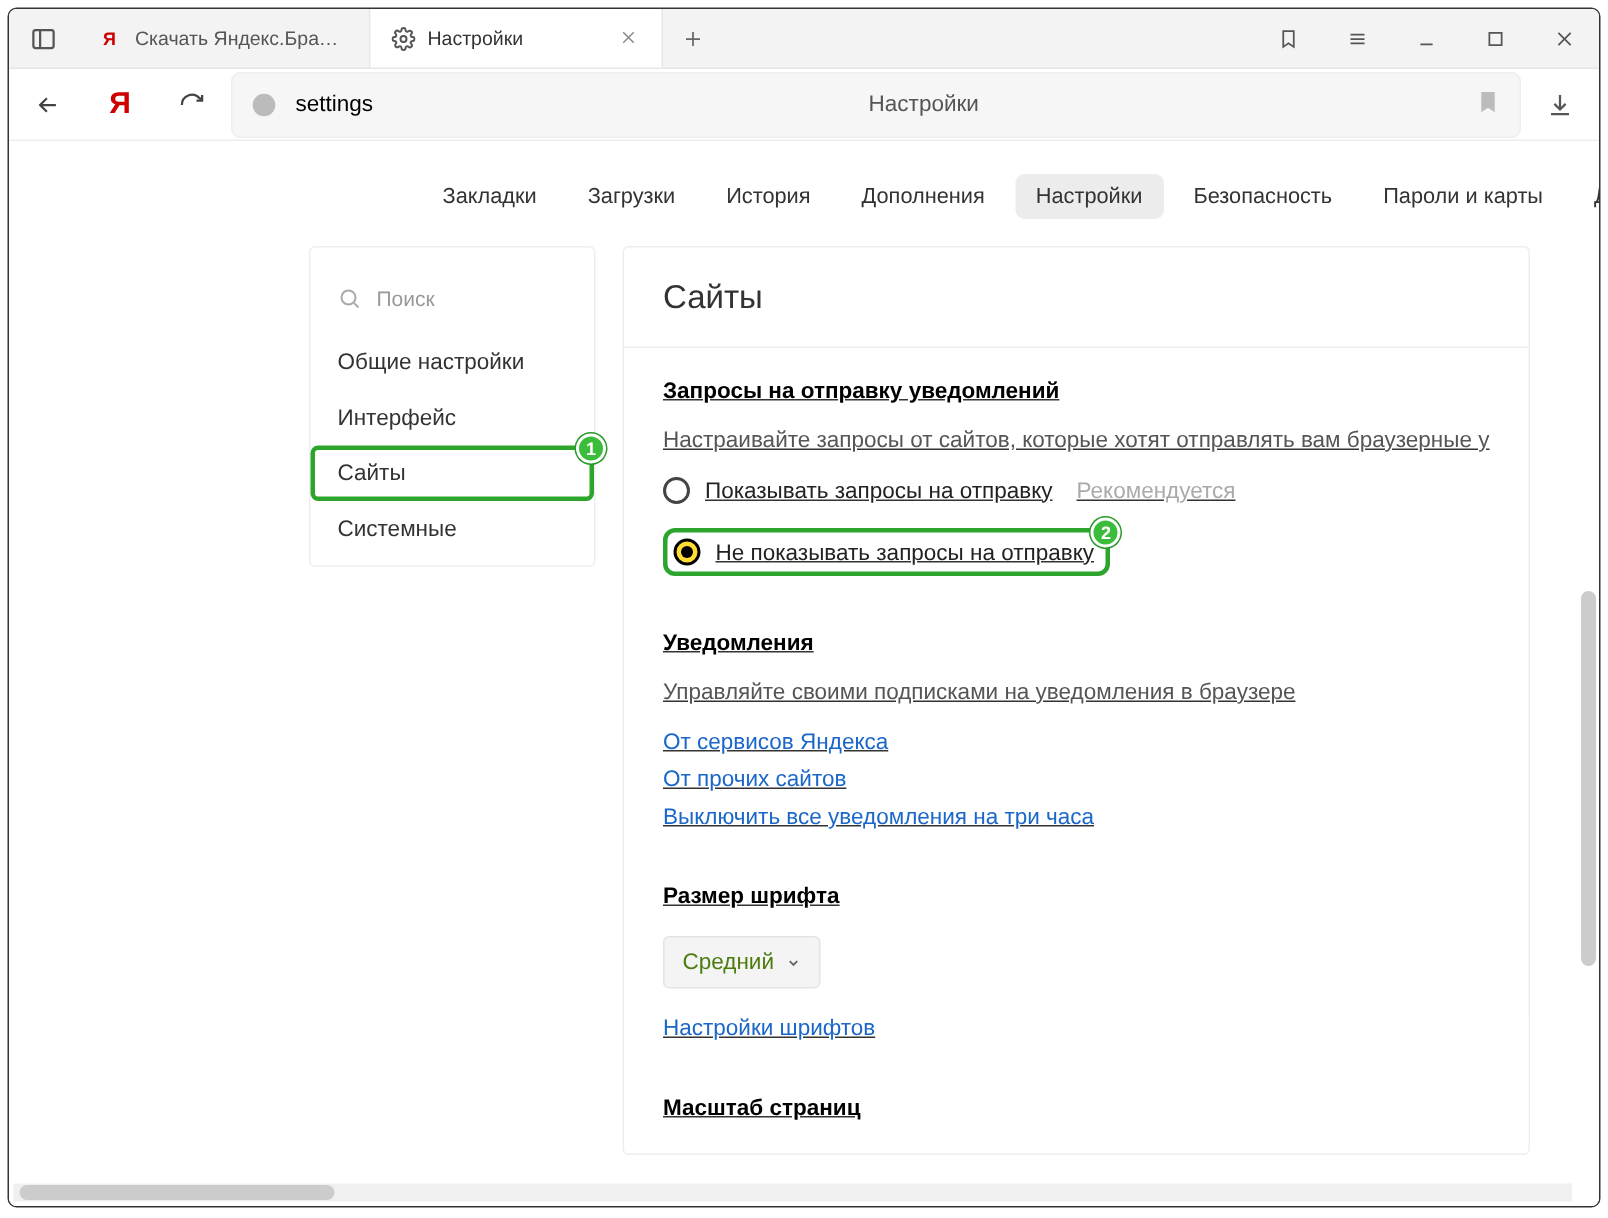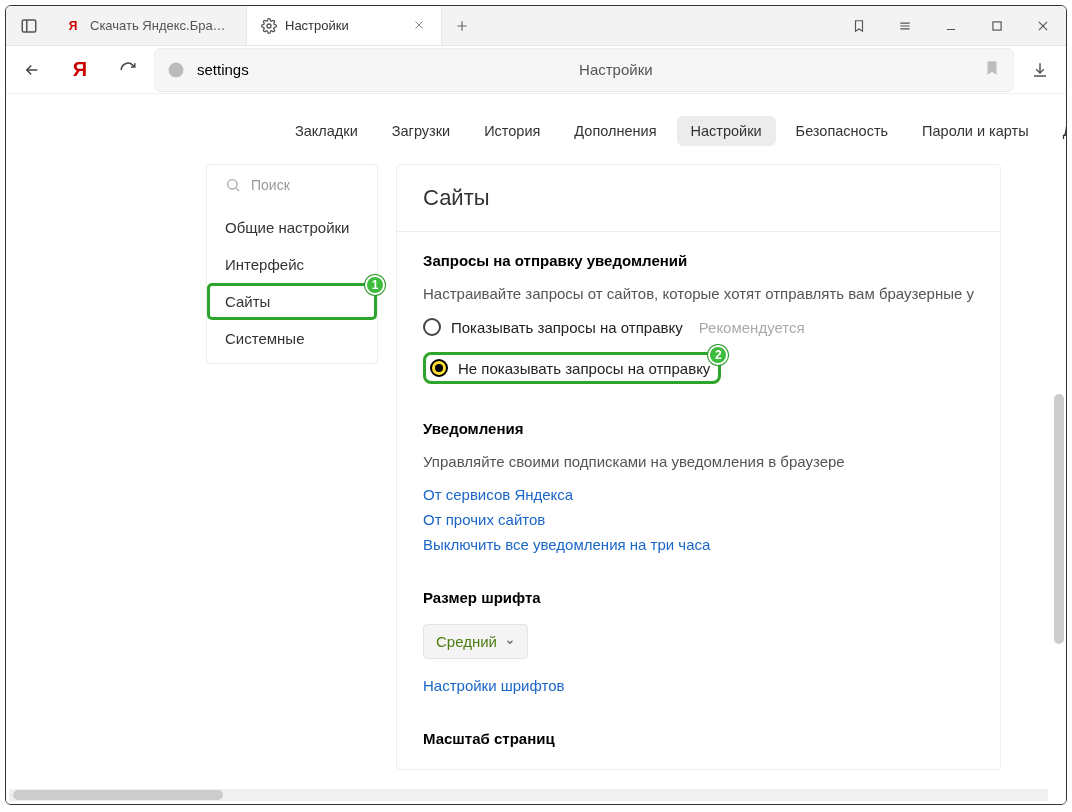--- a/index.html
+++ b/index.html
@@ -95,22 +95,22 @@
     font-size:14.5px;
   }
   .topnav .nav-item{
     padding:7px 14px;color:#333;border-radius:6px;white-space:nowrap;
   }
   .topnav .nav-item.active{background:#ececec;}
 
   
   .content-row{display:flex;align-items:flex-start;gap:18px;padding:0 0 0 200px;}
   .sidebar{
-    width:172px;background:#fff;border:1px solid #eee;border-radius:4px;
-    padding:0 0 6px 0;
+    width:191px;background:#fff;border:1px solid #eee;border-radius:4px;
+    padding:14px 0 6px 0;
   }
   .sidebar .search-row{
     display:flex;align-items:center;gap:10px;
     padding:12px 18px 16px 18px;color:#999;
   }
   .sidebar .search-row svg{width:16px;height:16px;color:#aaa;}
   .sidebar .side-item{
     padding:10px 18px;color:#333;font-size:15px;
   }
   .sidebar .side-item.active{
@@ -129,21 +129,21 @@
   }
 
   .main-panel{
     flex:1;background:#fff;border:1px solid #eee;border-radius:4px;
     max-width:605px;
     overflow:hidden;
   }
   .panel-title{
     font-size:22px;color:#333;padding:20px 26px;border-bottom:1px solid #eee;
   }
-  .section{padding:20px 26px 8px 26px;}
+  .section{padding:20px 26px 8px 26px;text-decoration:underline;}
   .section h3{font-size:15px;font-weight:bold;color:#000;margin-bottom:14px;}
   .section p.desc{color:#555;font-size:15px;line-height:1.4;margin-bottom:14px;white-space:nowrap;overflow:hidden;}
   .radio-row{display:flex;align-items:center;gap:10px;margin:8px 0;font-size:15px;color:#222;}
   .radio-row .radio{
     width:18px;height:18px;border:2px solid #444;border-radius:50%;display:flex;align-items:center;justify-content:center;flex:0 0 18px;
   }
   .radio-row.selected-wrap{
     position:relative;display:inline-flex;
     border:3px solid #2da52d;border-radius:8px;padding:4px 8px 4px 4px;
   }

